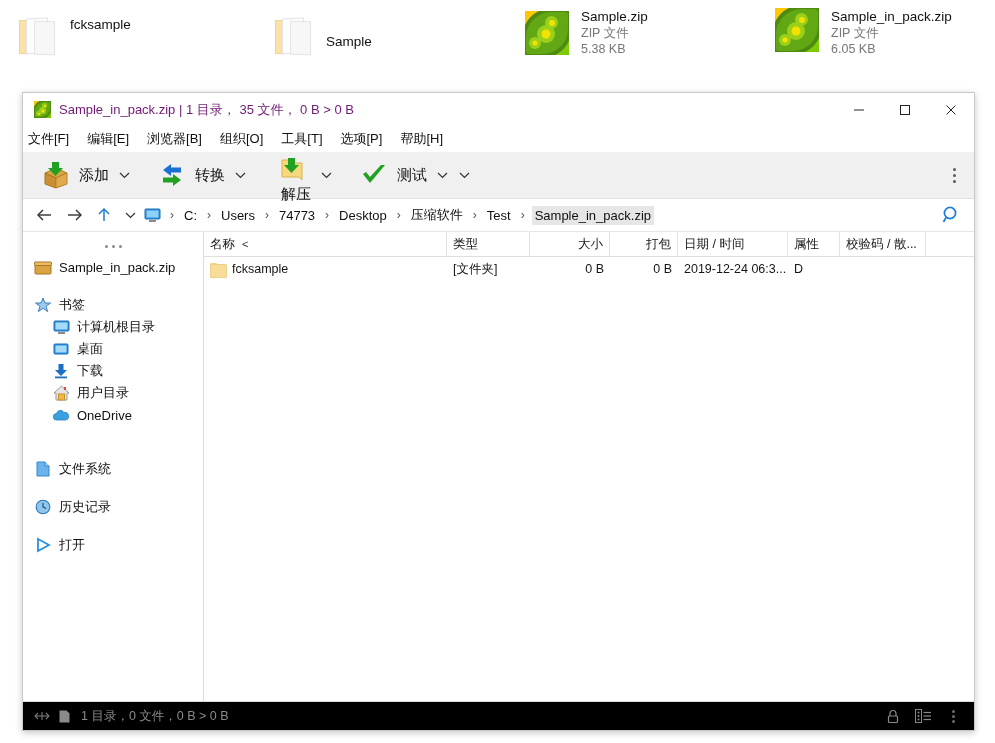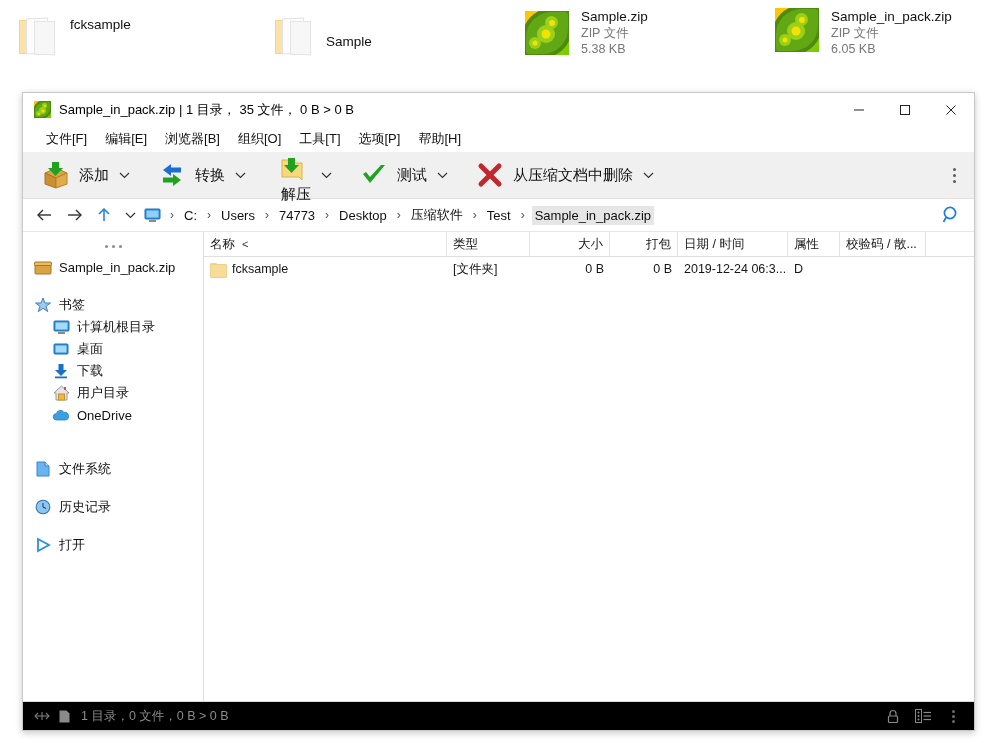--- a/index.html
+++ b/index.html
@@ -49,26 +49,26 @@
   .title-ico{width:17px;height:17px;margin-left:11px;margin-right:8px;flex:0 0 17px;}
   .title-ico .pea{width:17px;height:17px;}
   .title-ico .pea .pod{left:-1px;top:-1px;width:19px;height:19px;}
   .title-ico .pea .pod2{left:1px;top:1px;width:15px;height:15px;}
   .title-ico .pea .p1{left:8px;top:2px;width:5px;height:5px;}
   .title-ico .pea .p1 i{width:2px;height:2px;}
   .title-ico .pea .p2{left:5px;top:6px;width:7px;height:7px;}
   .title-ico .pea .p2 i{width:3px;height:3px;}
   .title-ico .pea .p3{left:2px;top:10px;width:5px;height:5px;}
   .title-ico .pea .p3 i{width:2px;height:2px;}
-  .title-text{font-size:13px;color:#000000;white-space:nowrap;}
+  .title-text{font-size:13px;color:#701a75;white-space:nowrap;}
   .wbtns{margin-left:auto;display:flex;height:33px;}
   .wbtn{width:46px;height:33px;display:flex;align-items:center;justify-content:center;}
 
   
-  .menubar{height:26px;flex:0 0 26px;display:flex;align-items:center;padding-left:23px;background:#fff;}
+  .menubar{height:26px;flex:0 0 26px;display:flex;align-items:center;padding-left:5px;background:#fff;}
   .menuitem{font-size:13px;color:#111;margin-right:18px;white-space:nowrap;cursor:default;}
 
   
   .toolbar{height:46px;flex:0 0 46px;background:#f0f0f0;display:flex;align-items:center;
            padding-left:14px;border-bottom:1px solid #e2e2e2;position:relative;}
   .tbtn{display:flex;align-items:center;height:40px;padding:0 4px;}
   .tlabel{font-size:15px;color:#111;margin-left:8px;white-space:nowrap;}
   .tcaret{width:22px;height:40px;display:flex;align-items:center;justify-content:center;}
   .tb-ico{width:30px;height:30px;position:relative;flex:0 0 30px;}
   .tb-dots{position:absolute;right:10px;top:0;height:46px;width:20px;
@@ -315,29 +315,20 @@
         </svg>
       </div>
       <div class="tlabel">测试</div>
     </div>
     <div class="tcaret">
       <svg width="11" height="7" viewBox="0 0 11 7">
           <polyline points="1,1 5.5,5.5 10,1" fill="none" stroke="#333" stroke-width="1.2"></polyline>
         </svg>
     </div>
 
-    <div class="tbtn" style="margin-left:18px;">
-      <div class="tb-ico">
-        <svg width="30" height="30" viewBox="0 0 30 30">
-          <line x1="6" y1="6" x2="24" y2="24" stroke="#c1272d" stroke-width="5" stroke-linecap="round"></line>
-          <line x1="24" y1="6" x2="6" y2="24" stroke="#c1272d" stroke-width="5" stroke-linecap="round"></line>
-        </svg>
-      </div>
-      <div class="tlabel">从压缩文档中删除</div>
-    </div>
     <div class="tcaret">
       <svg width="11" height="7" viewBox="0 0 11 7">
           <polyline points="1,1 5.5,5.5 10,1" fill="none" stroke="#333" stroke-width="1.2"></polyline>
         </svg>
     </div>
 
     <div class="tb-dots">
       <span></span>
         <span></span>
         <span></span>

